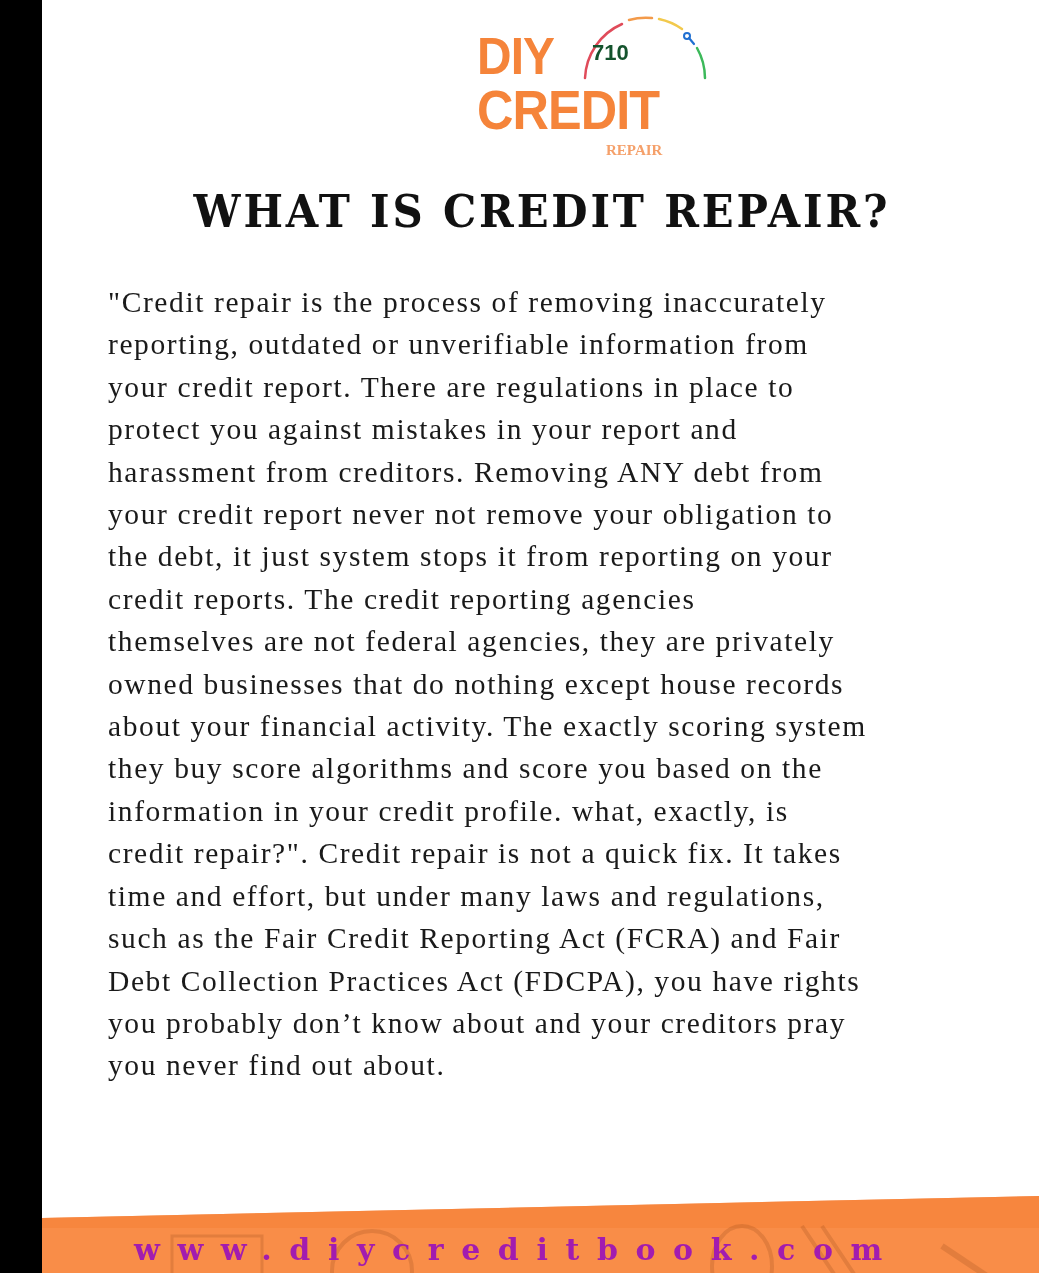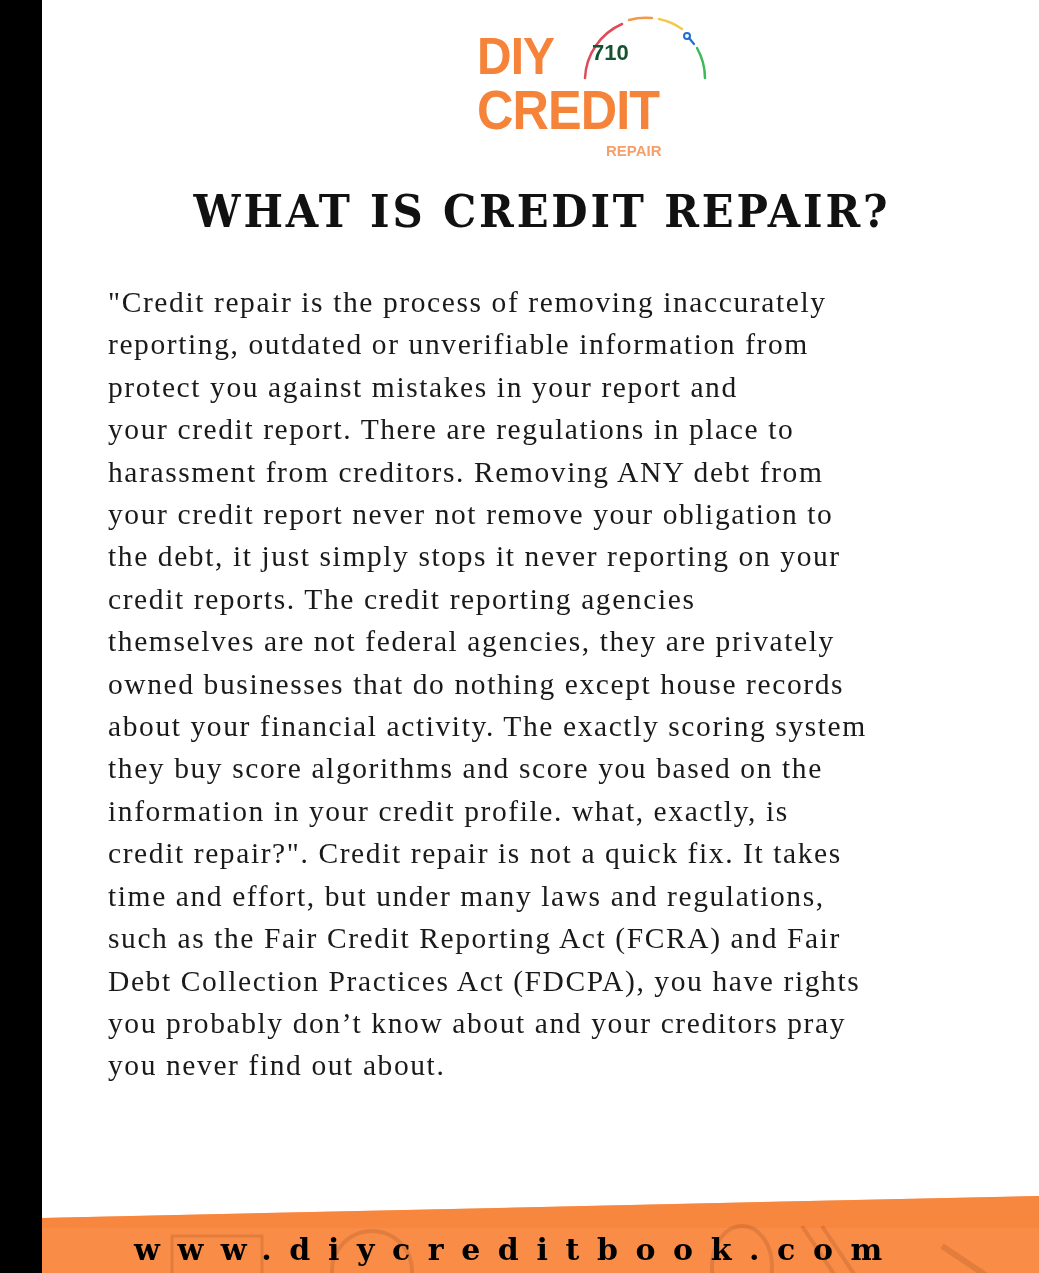--- a/index.html
+++ b/index.html
@@ -28,21 +28,21 @@
     color: #f5843a; transform: scaleX(0.92); transform-origin: left;
   }
   .logo-credit {
     position: absolute; left: 0; top: 72px;
     font-family: "Liberation Sans", "DejaVu Sans", sans-serif;
     font-weight: bold; font-size: 56px; line-height: 56px; letter-spacing: -1px;
     color: #f5843a; transform: scaleX(0.9); transform-origin: left;
   }
   .logo-repair {
     position: absolute; left: 129px; top: 133px;
-    font-family: Liberation Sans, sans-serif;
+    font-family: Liberation Serif, serif;
     font-weight: bold; font-size: 15px; line-height: 15px;
     color: #f5a06a;
     text-align: right;
   }
   .logo-score {
     position: absolute; left: 115px; top: 32px;
     font-family: "Liberation Sans", "DejaVu Sans", sans-serif;
     font-weight: bold; font-size: 22px; line-height: 22px;
     color: #14532d;
   }
@@ -71,21 +71,21 @@
     clip-path: polygon(0 22px, 100% 0, 100% 100%, 0 100%);
   }
   .footer-top {
     position: absolute; left: 0; top: 0; width: 100%; height: 32px;
     background: #f7833a; opacity: 0.7;
   }
   .footer-pattern { position: absolute; left: 0; top: 0; width: 100%; height: 100%; opacity: 0.18; }
   .footer-url {
     position: absolute; left: 92px; top: 1232px; width: 800px;
     font-family: "DejaVu Serif", "Liberation Serif", serif;
-    font-weight: bold; font-size: 30px; letter-spacing: 17.6px; color: #000000;
+    font-weight: bold; font-size: 30px; letter-spacing: 17.6px; color: #a21caf;
     white-space: nowrap;
   }
 </style>
 </head>
 <body>
 
 <div class="left-strip"></div>
 
 <div class="page">
 
@@ -102,25 +102,25 @@
     <div class="logo-score">710</div>
     <div class="logo-credit">CREDIT</div>
     <div class="logo-repair">REPAIR</div>
   </div>
 
   <h1 class="title" style="margin:0;">WHAT IS CREDIT REPAIR?</h1>
 
   <div class="body-text">
     <span class="body-line">"Credit repair is the process of removing inaccurately</span>
     <span class="body-line">reporting, outdated or unverifiable information from</span>
+    <span class="body-line">your credit report. There are regulations in place to</span>
     <span class="body-line">protect you against mistakes in your report and</span>
-    <span class="body-line">your credit report. There are regulations in place to</span>
     <span class="body-line">harassment from creditors. Removing ANY debt from</span>
     <span class="body-line">your credit report never not remove your obligation to</span>
-    <span class="body-line">the debt, it just simply stops it never reporting on your</span>
+    <span class="body-line">the debt, it just system stops it from reporting on your</span>
     <span class="body-line">credit reports. The credit reporting agencies</span>
     <span class="body-line">themselves are not federal agencies, they are privately</span>
     <span class="body-line">owned businesses that do nothing except house records</span>
     <span class="body-line">about your financial activity. The exactly scoring system</span>
     <span class="body-line">they buy score algorithms and score you based on the</span>
     <span class="body-line">information in your credit profile. what, exactly, is</span>
     <span class="body-line">credit repair?". Credit repair is not a quick fix. It takes</span>
     <span class="body-line">time and effort, but under many laws and regulations,</span>
     <span class="body-line">such as the Fair Credit Reporting Act (FCRA) and Fair</span>
     <span class="body-line">Debt Collection Practices Act (FDCPA), you have rights</span>

